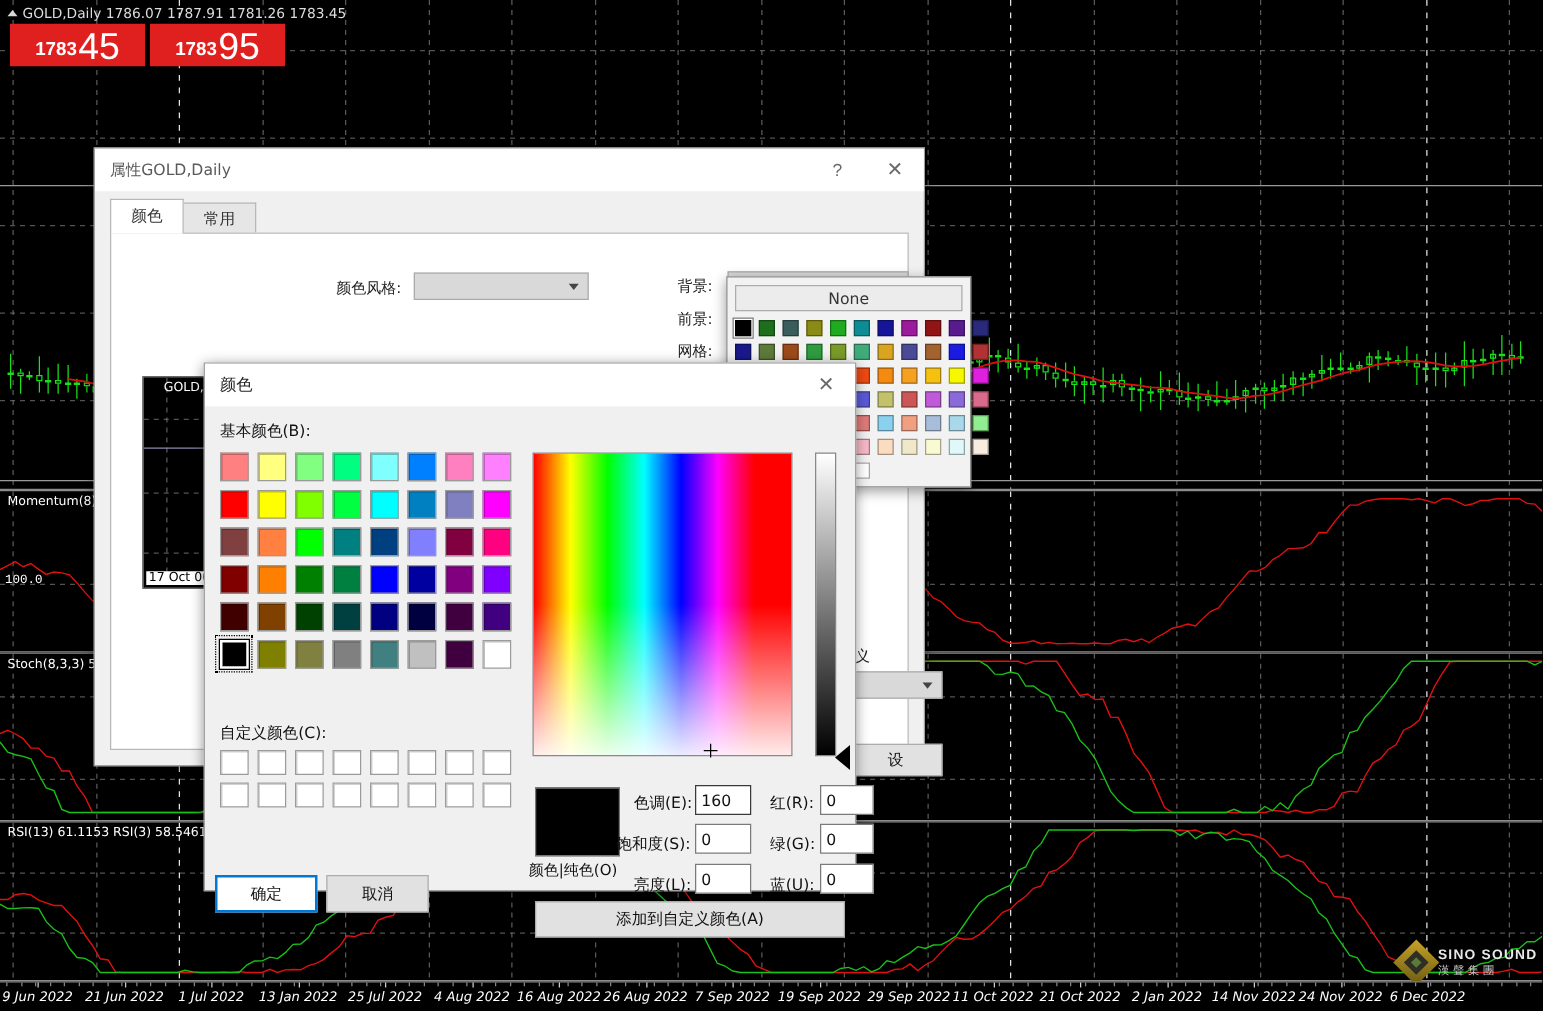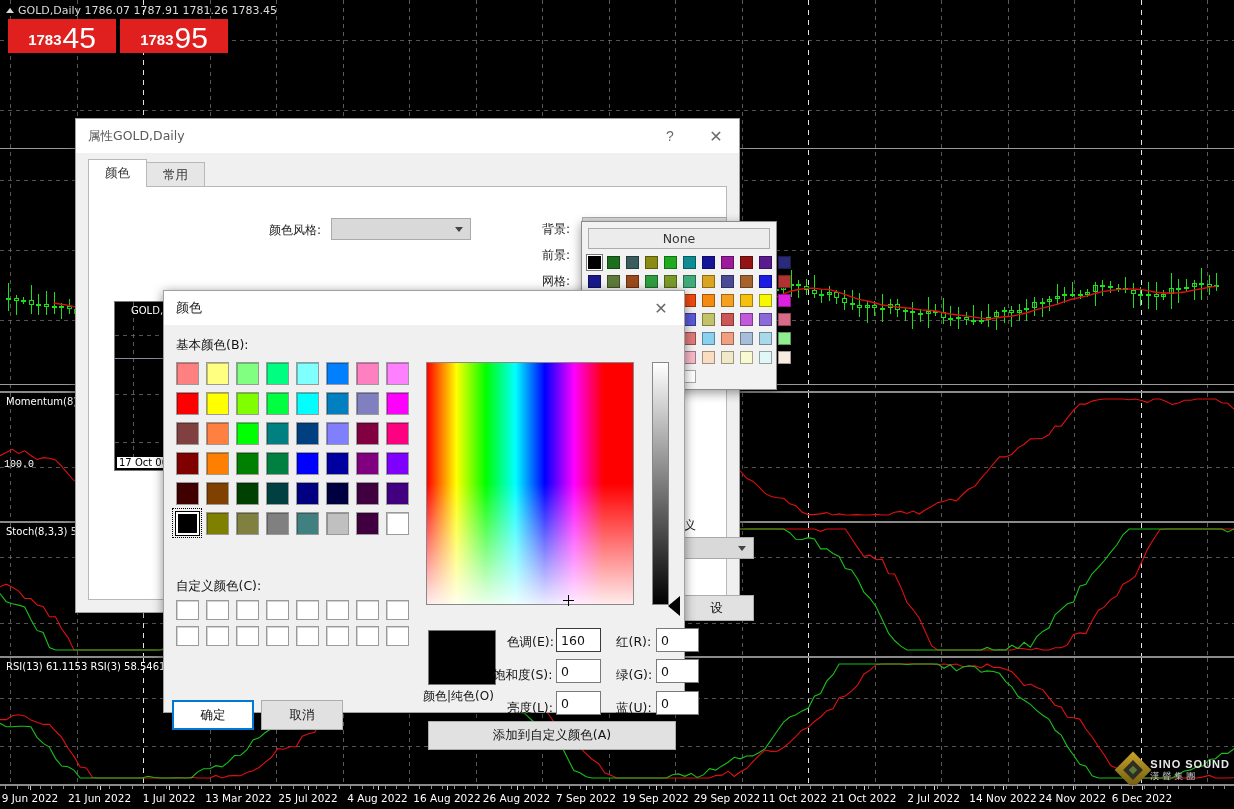--- a/index.html
+++ b/index.html
@@ -28,21 +28,21 @@
            background-size:1px 8px; opacity:.75; }
   .vgrid.white { background-image: linear-gradient(to bottom,#f0f0f0 0 5px, transparent 5px 10px);
                  background-size:1px 10px; opacity:.95; }
   .hgrid { position:absolute; left:0; right:0; height:1px;
            background-image: linear-gradient(to right,#777 0 4px, transparent 4px 8px);
            background-size:8px 1px; opacity:.7; }
   .solidline { position:absolute; left:0; right:0; height:1px; background:#9a9a9a; }
 
   
   .time-axis { position:absolute; left:0; right:0; bottom:0; height:24px;
-               background:#000; border-top:1px solid #8b8b8b; }
+               background:#000; border-top:1px solid #8b8b8b;font-style:italic; }
   .time-axis .tick { position:absolute; top:0; width:1px; height:4px; background:#cfcfcf; }
   .time-axis .tlab { position:absolute; top:6px; color:#fff; font-size:10.5px;
                      font-family:"DejaVu Sans", sans-serif; transform:translateX(-50%); white-space:nowrap;}
 
   .logo { position:absolute; right:4px; bottom:26px; display:flex; align-items:center; gap:4px;}
   .logo .mark { width:26px; height:26px; position:relative; }
   .logo .mark .d1 { position:absolute; inset:0; background:linear-gradient(135deg,#c9a227,#6b5a12);
                     transform:rotate(45deg); }
   .logo .mark .d2 { position:absolute; inset:6px; background:#2e2e22; transform:rotate(45deg); }
   .logo .mark .d3 { position:absolute; inset:10px; background:#5b7a3a; transform:rotate(45deg); }
@@ -641,41 +641,41 @@
     </div>
 
     <div class="time-axis" id="timeaxis">
         <div class="tick" style="left: 30px;"></div>
         <div class="tlab" style="left: 30px;">9 Jun 2022</div>
         <div class="tick" style="left: 99.5px;"></div>
         <div class="tlab" style="left: 99.5px;">21 Jun 2022</div>
         <div class="tick" style="left: 169px;"></div>
         <div class="tlab" style="left: 169px;">1 Jul 2022</div>
         <div class="tick" style="left: 238.5px;"></div>
-        <div class="tlab" style="left: 238.5px;">13 Mar 2022</div>
+        <div class="tlab" style="left: 238.5px;">13 Jan 2022</div>
         <div class="tick" style="left: 308px;"></div>
         <div class="tlab" style="left: 308px;">25 Jul 2022</div>
         <div class="tick" style="left: 377.5px;"></div>
         <div class="tlab" style="left: 377.5px;">4 Aug 2022</div>
         <div class="tick" style="left: 447px;"></div>
         <div class="tlab" style="left: 447px;">16 Aug 2022</div>
         <div class="tick" style="left: 516.5px;"></div>
         <div class="tlab" style="left: 516.5px;">26 Aug 2022</div>
         <div class="tick" style="left: 586px;"></div>
         <div class="tlab" style="left: 586px;">7 Sep 2022</div>
         <div class="tick" style="left: 655.5px;"></div>
         <div class="tlab" style="left: 655.5px;">19 Sep 2022</div>
         <div class="tick" style="left: 725px;"></div>
         <div class="tlab" style="left: 727px;">29 Sep 2022</div>
         <div class="tick" style="left: 794.5px;"></div>
         <div class="tlab" style="left: 794.5px;">11 Oct 2022</div>
         <div class="tick" style="left: 864px;"></div>
         <div class="tlab" style="left: 864px;">21 Oct 2022</div>
         <div class="tick" style="left: 933.5px;"></div>
-        <div class="tlab" style="left: 933.5px;">2 Jul 2022</div>
+        <div class="tlab" style="left: 933.5px;">2 Jan 2022</div>
         <div class="tick" style="left: 1003px;"></div>
         <div class="tlab" style="left: 1003px;">14 Nov 2022</div>
         <div class="tick" style="left: 1072.5px;"></div>
         <div class="tlab" style="left: 1072.5px;">24 Nov 2022</div>
         <div class="tick" style="left: 1142px;"></div>
         <div class="tlab" style="left: 1142px;">6 Dec 2022</div>
         <div class="tick" style="left: 5px; height: 3px; background: rgb(136, 136, 136);"></div>
         <div class="tick" style="left: 17px; height: 3px; background: rgb(136, 136, 136);"></div>
         <div class="tick" style="left: 28px; height: 3px; background: rgb(136, 136, 136);"></div>
         <div class="tick" style="left: 40px; height: 3px; background: rgb(136, 136, 136);"></div>

